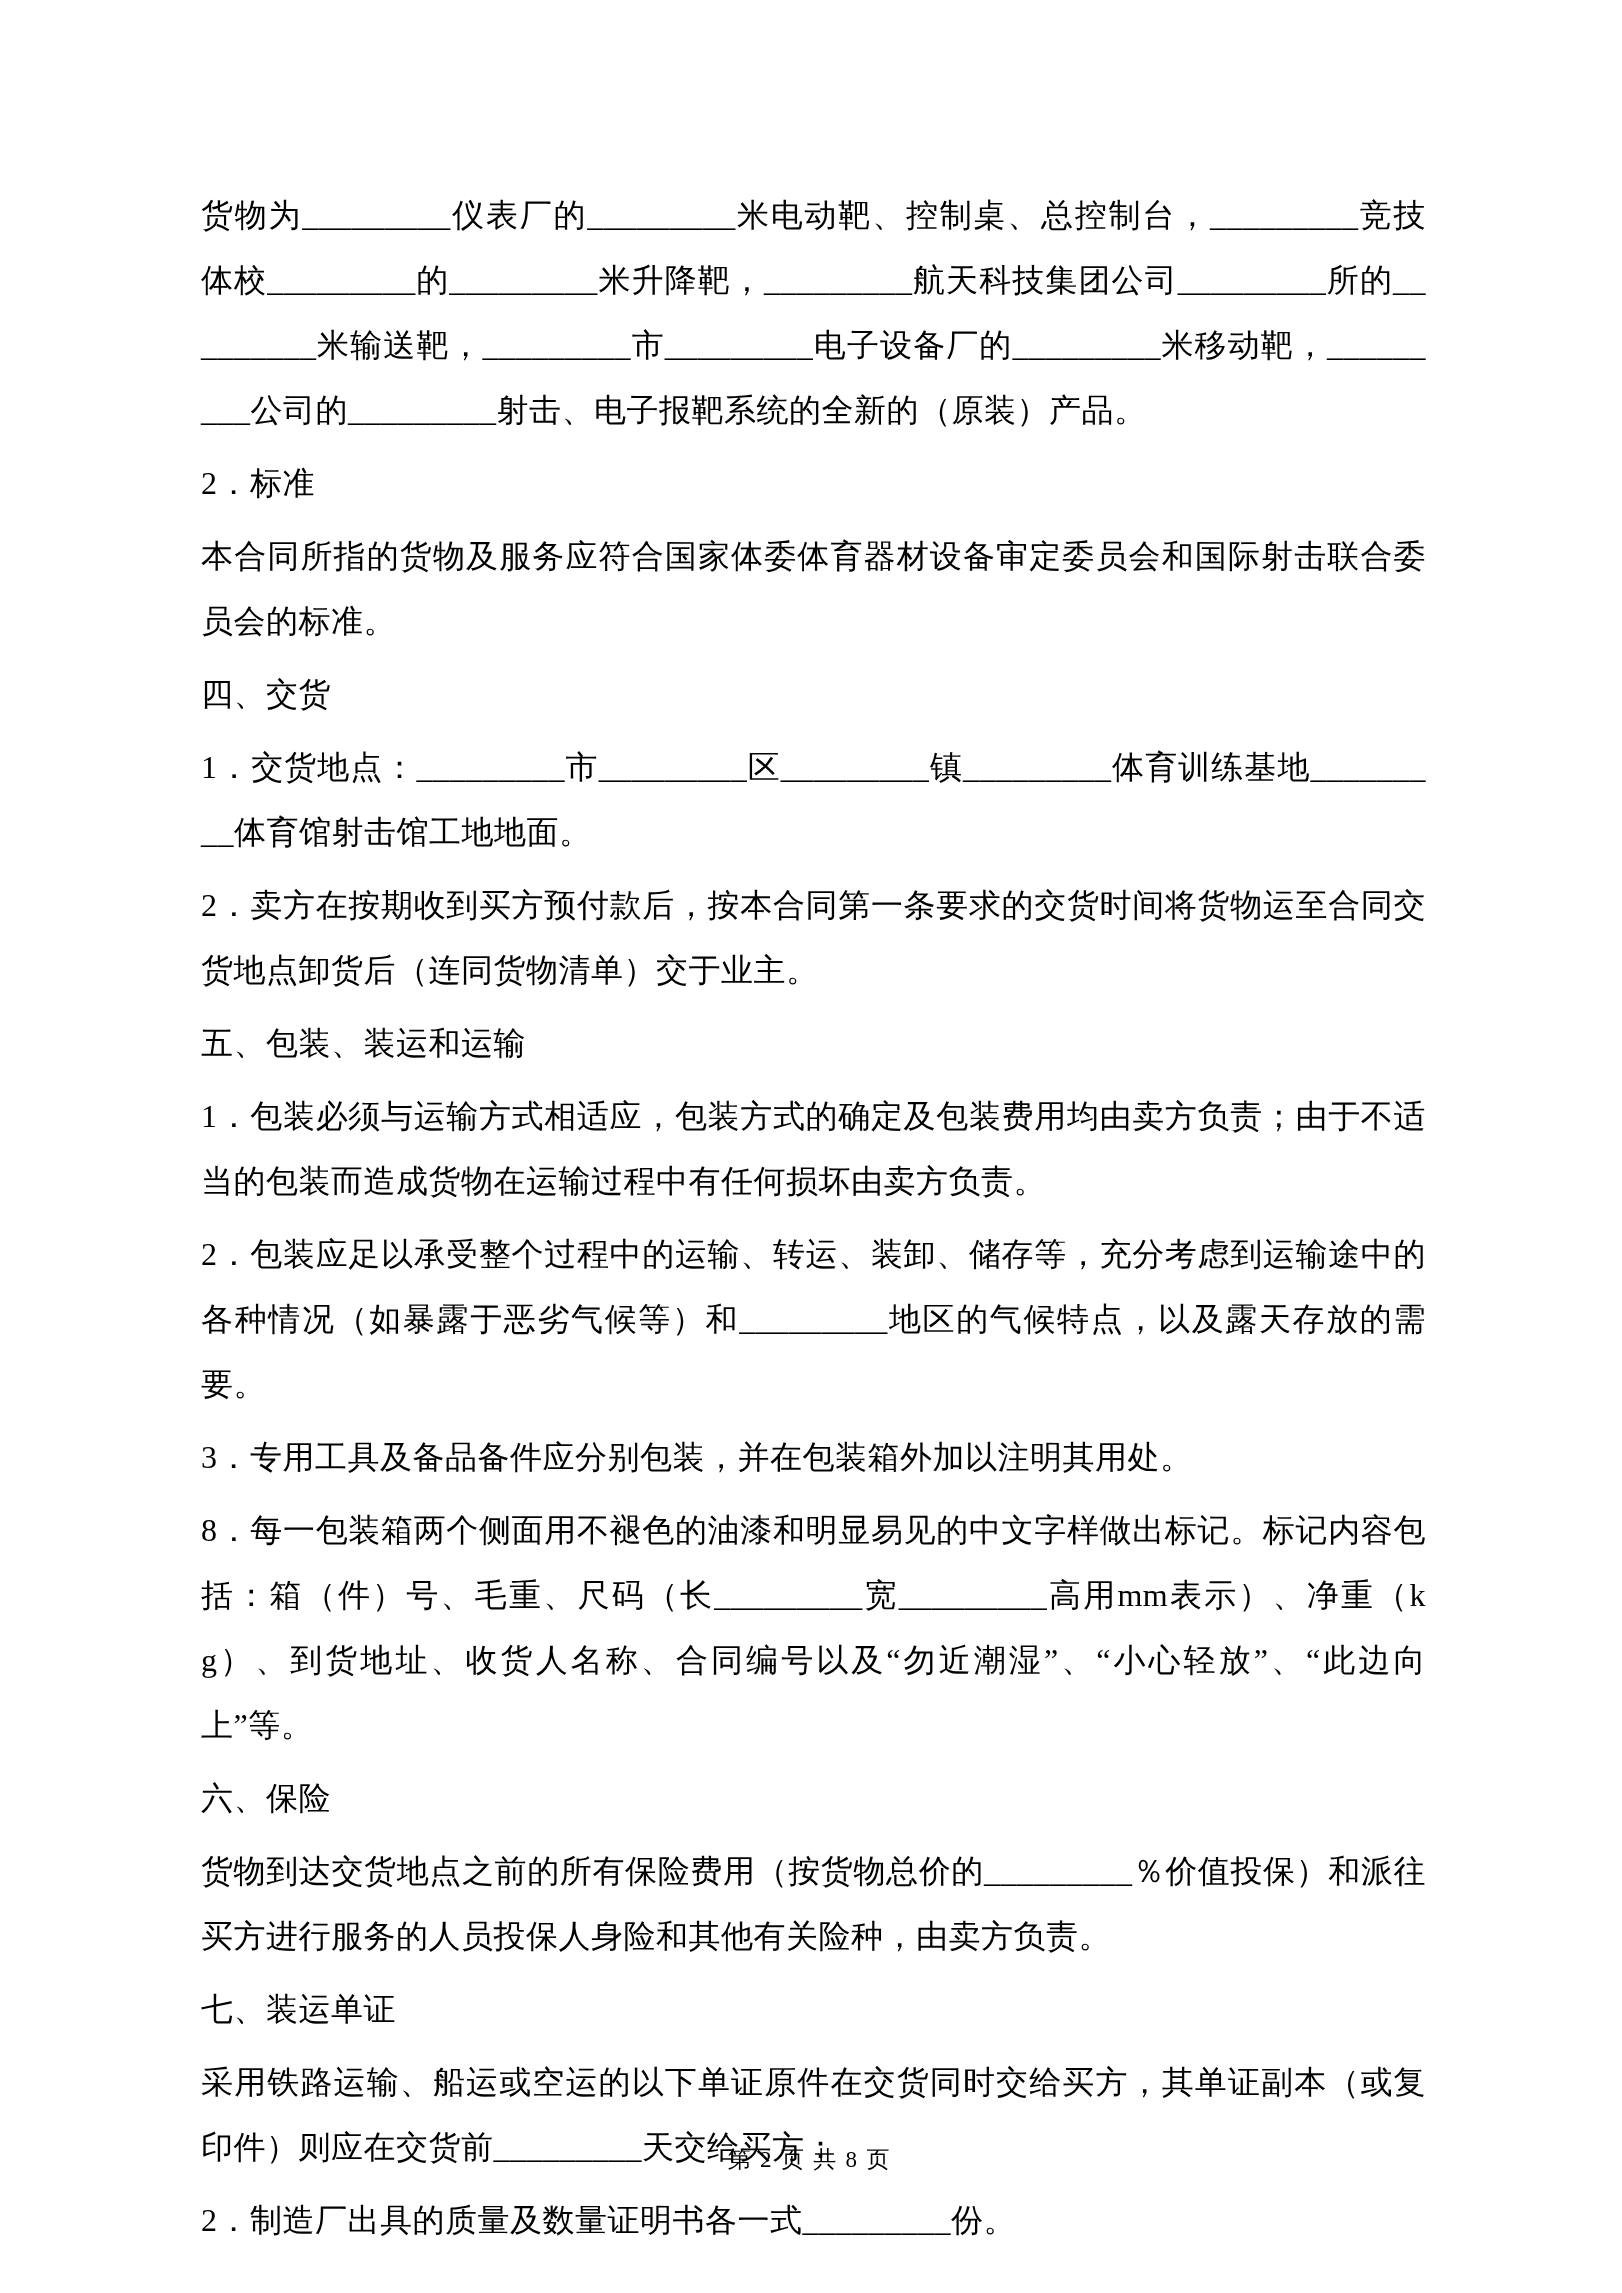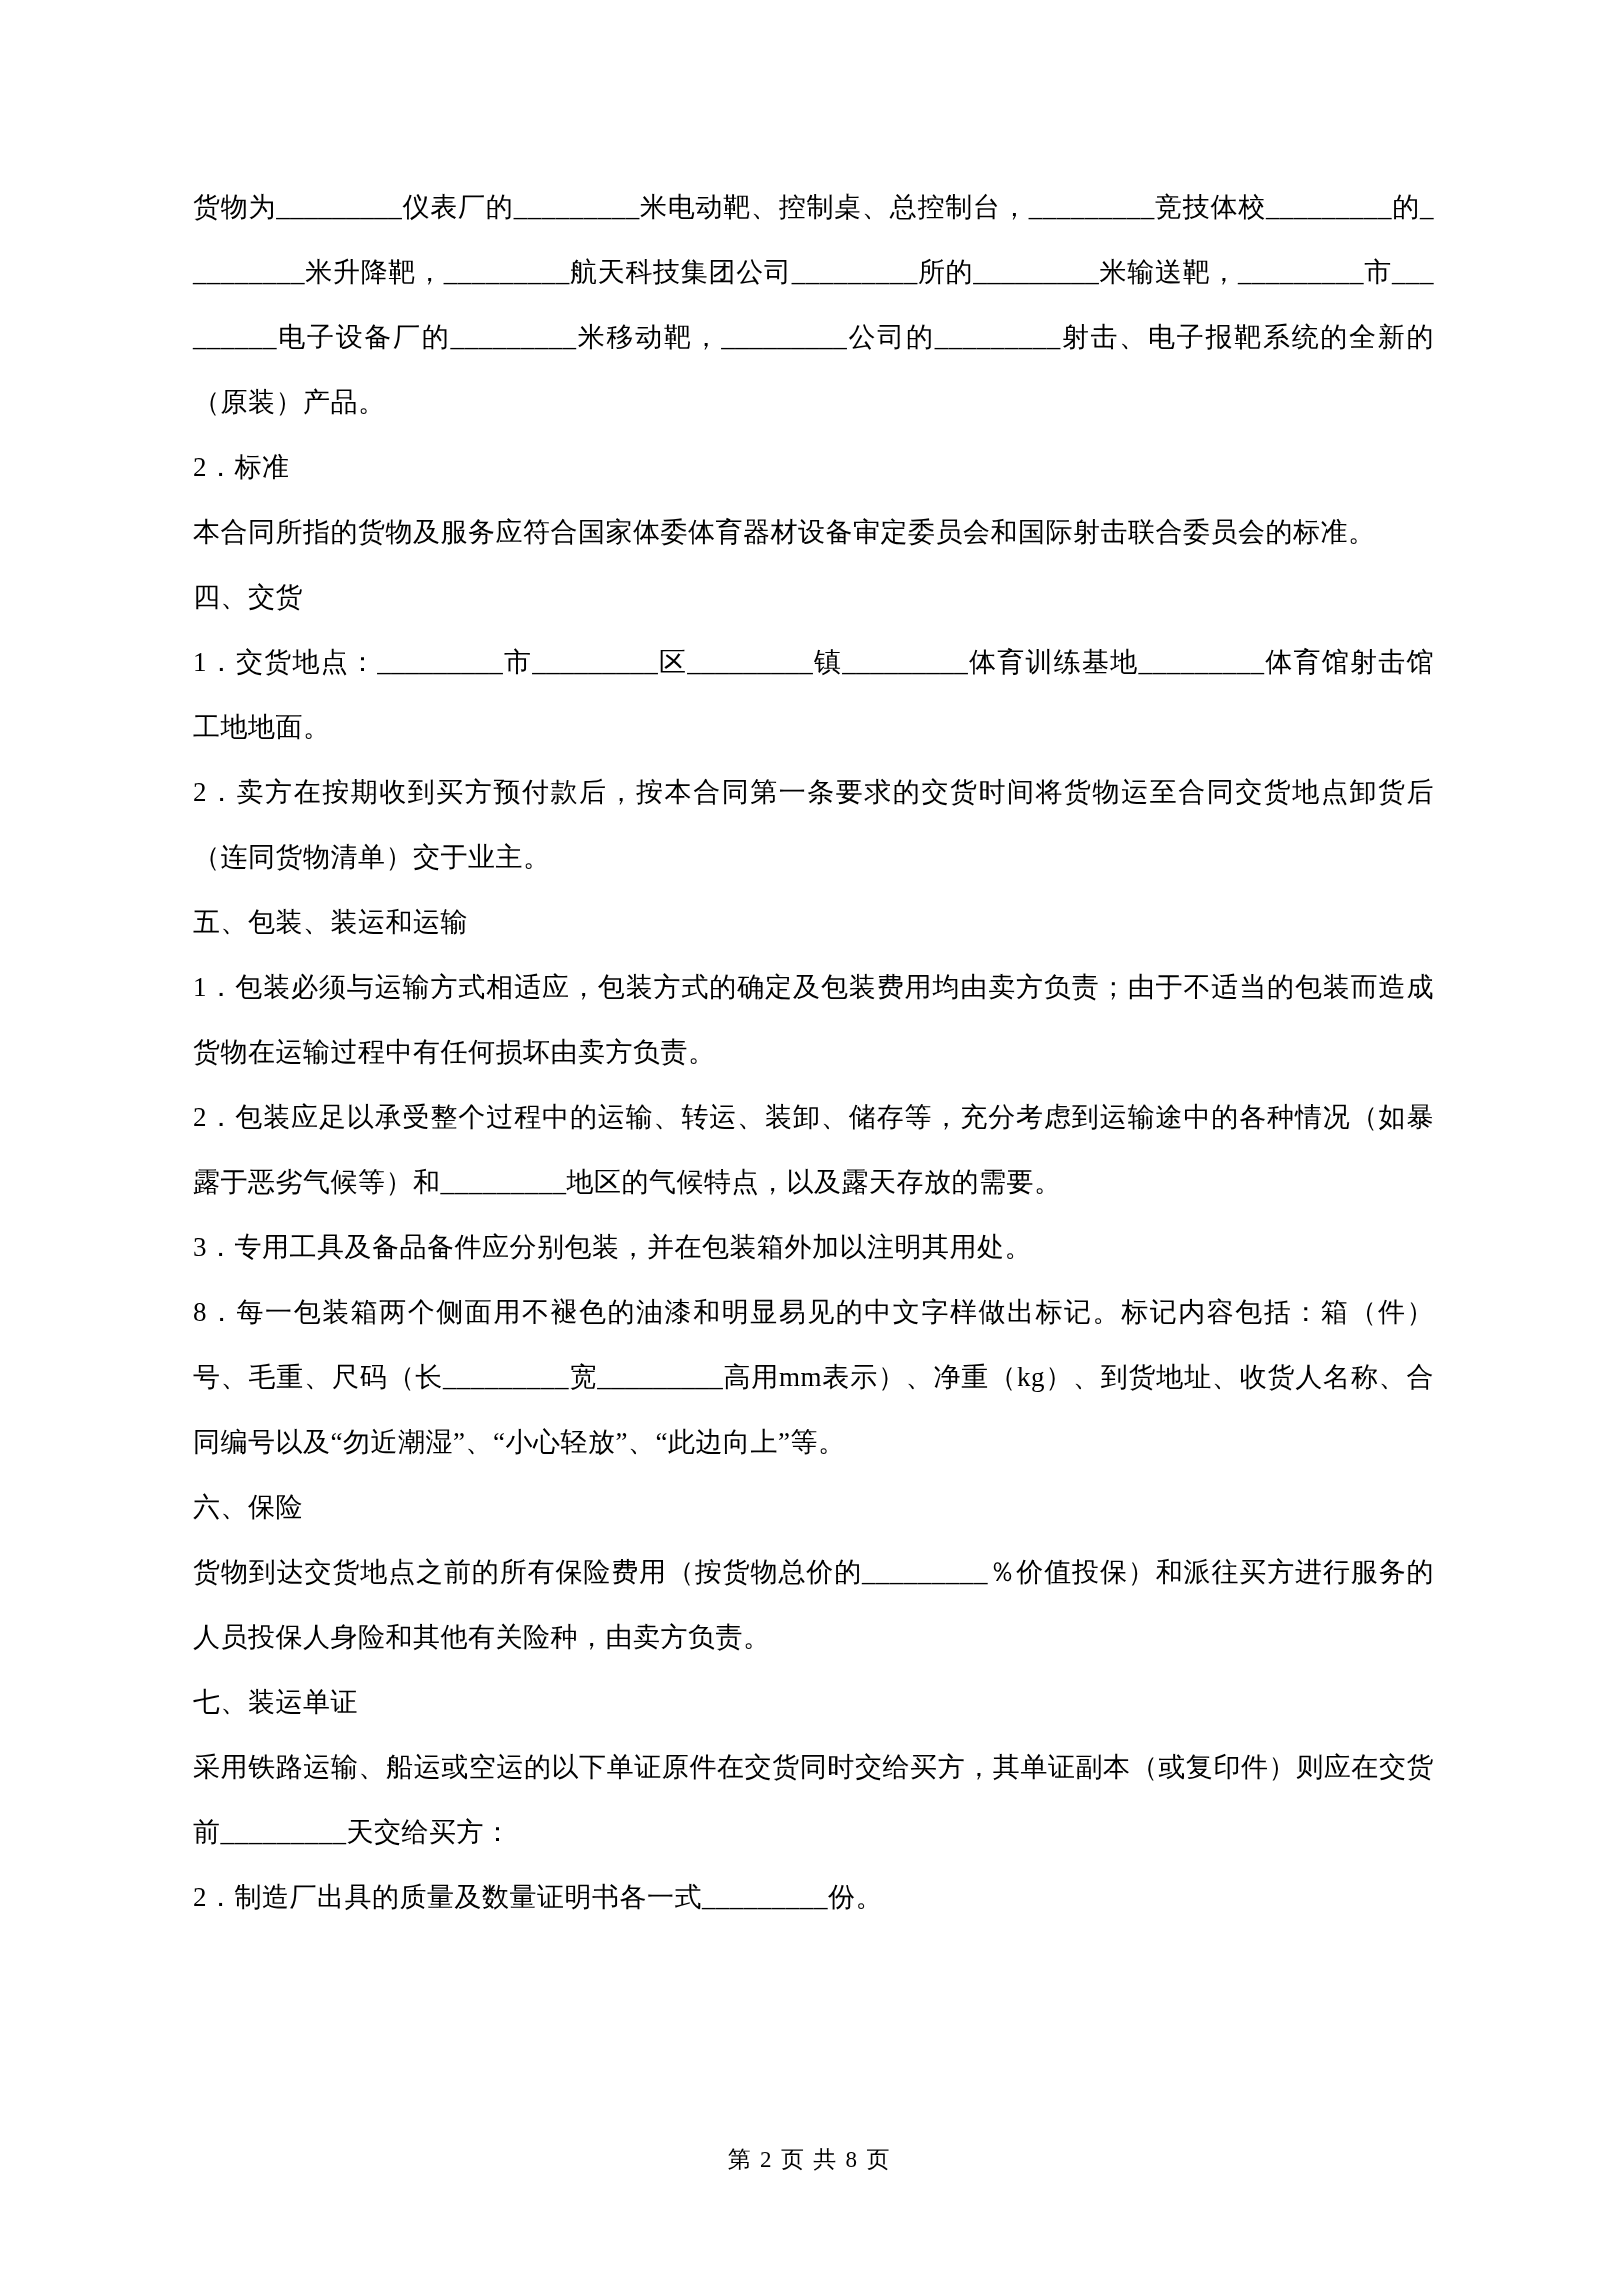--- a/index.html
+++ b/index.html
@@ -23,23 +23,23 @@
     height: 2294px;
     background: #ffffff;
   }
   .content {
     position: absolute;
     left: 193px;
     top: 175px;
     width: 1241px;
   }
   .content p {
-    margin: 0;
+    margin: 8px;
     padding: 0;
-    font-size: 27px;
+    font-size: 32px;
     line-height: 65px;
     text-align: justify;
     text-justify: inter-character;
     letter-spacing: 0.5px;
     word-break: break-all;
   }
   .footer {
     position: absolute;
     left: 0;
     top: 2144px;

